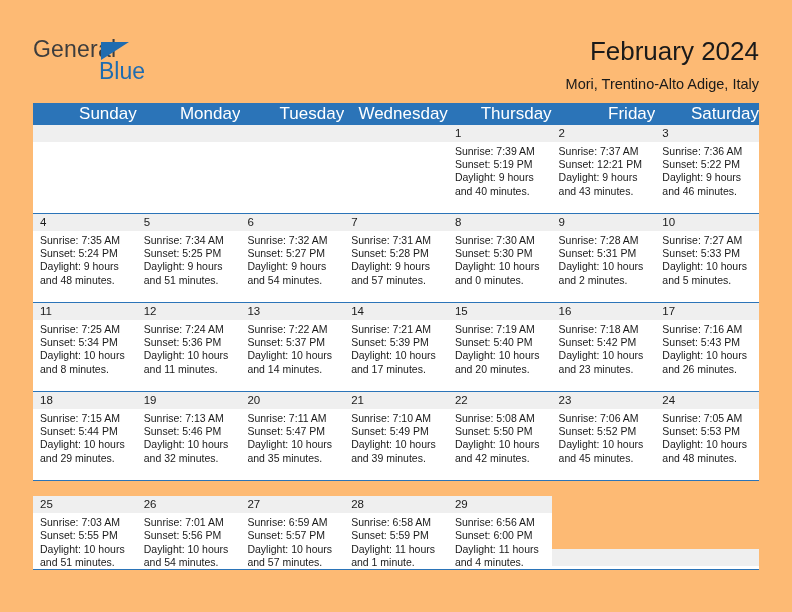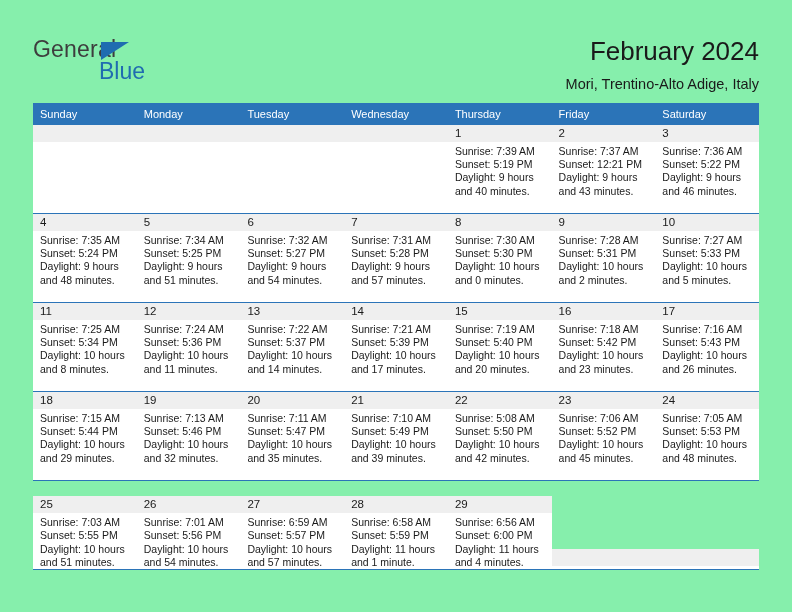--- a/index.html
+++ b/index.html
@@ -11,21 +11,21 @@
     width: 792px;
     height: 612px;
     font-family: "Liberation Sans", sans-serif;
     color: #000000;
     overflow: hidden;
   }
   #page {
     position: relative;
     width: 792px;
     height: 612px;
-    background: #86efac;
+    background: #fdba74;
   }
 
   
   .header {
     position: absolute;
     left: 0;
     top: 0;
     width: 792px;
     height: 100px;
   }
@@ -89,26 +89,27 @@
     width: 726px;
   }
   .cal-head {
     display: flex;
     background: #2b74b8;
     height: 22px;
   }
   .cal-head .cell {
     flex: 1 1 0;
     color: #ffffff;
-    font-size: 11px;
+    font-size: 17px;
     line-height: 22px;
     padding-left: 7px;
     box-sizing: border-box;
     white-space: nowrap;
     overflow: hidden;
+    text-align: right;
   }
   .week {
     display: flex;
     border-bottom: 1.5px solid #2b74b8;
     height: 89px;
     box-sizing: border-box;
   }
   .week:last-child {
     border-bottom: 1.5px solid #2b74b8;
     align-items: flex-end;

